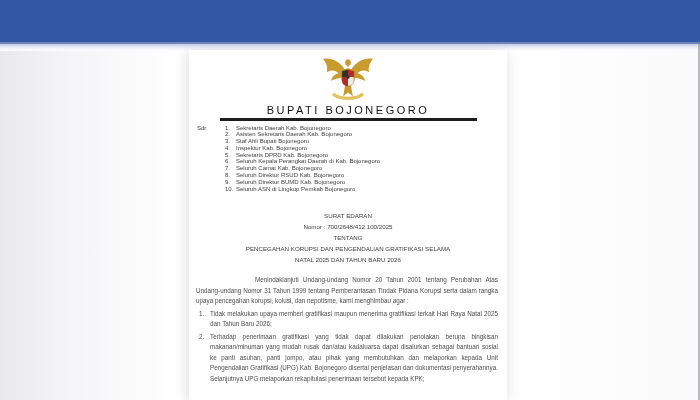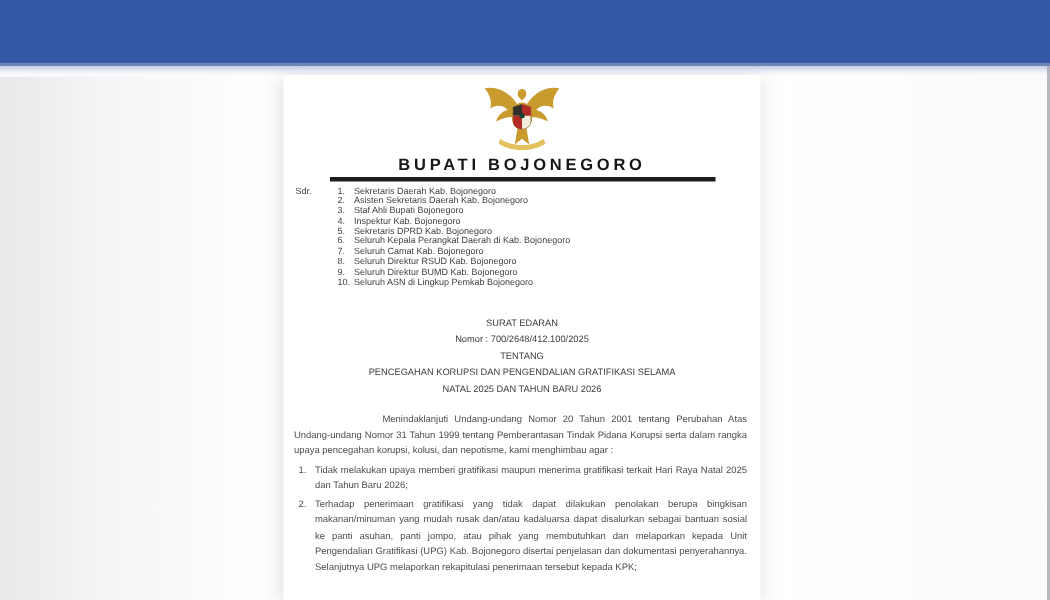--- a/index.html
+++ b/index.html
@@ -13,21 +13,21 @@
   .top-bar-fade{position:absolute;left:0;top:44px;width:700px;height:7px;
     background:linear-gradient(180deg,#c3cfe5 0%,#eef1f7 55%,#ffffff 100%);}
   .right-edge{position:absolute;right:0;top:44px;bottom:0;width:2px;background:#a2a2ab;opacity:.75;}
   .page{
     position:absolute;left:189px;top:50px;width:318px;height:350px;background:#ffffff;
     box-shadow:-5px 2px 10px rgba(60,60,80,.10),5px 2px 10px rgba(60,60,80,.07);
     color:#4c4c4c;
   }
   .emblem{width:54px;height:46px;margin:6px auto 0;display:block;}
   .letterhead-title{
-    text-align:center;font-size:11px;font-weight:bold;letter-spacing:2.5px;
+    text-align:center;font-size:11px;font-weight:normal;letter-spacing:2.5px;
     color:#161616;margin-top:2px;white-space:nowrap;
   }
   .letterhead-rule{width:257px;height:2.5px;background:#1c1c1c;margin:2px auto 4px;}
   .recipients{display:flex;margin-left:8px;font-size:6px;line-height:6.8px;color:#3f3f3f;}
   .salutation{width:28px;flex:0 0 28px;}
   .recipient-list{flex:1;}
   .recipient-row{display:flex;}
   .recipient-num{width:11px;flex:0 0 11px;}
   .subject-block{margin-top:18px;text-align:center;font-size:6.2px;line-height:11px;color:#3d3d3d;}
   .subject-block div{white-space:nowrap;}

